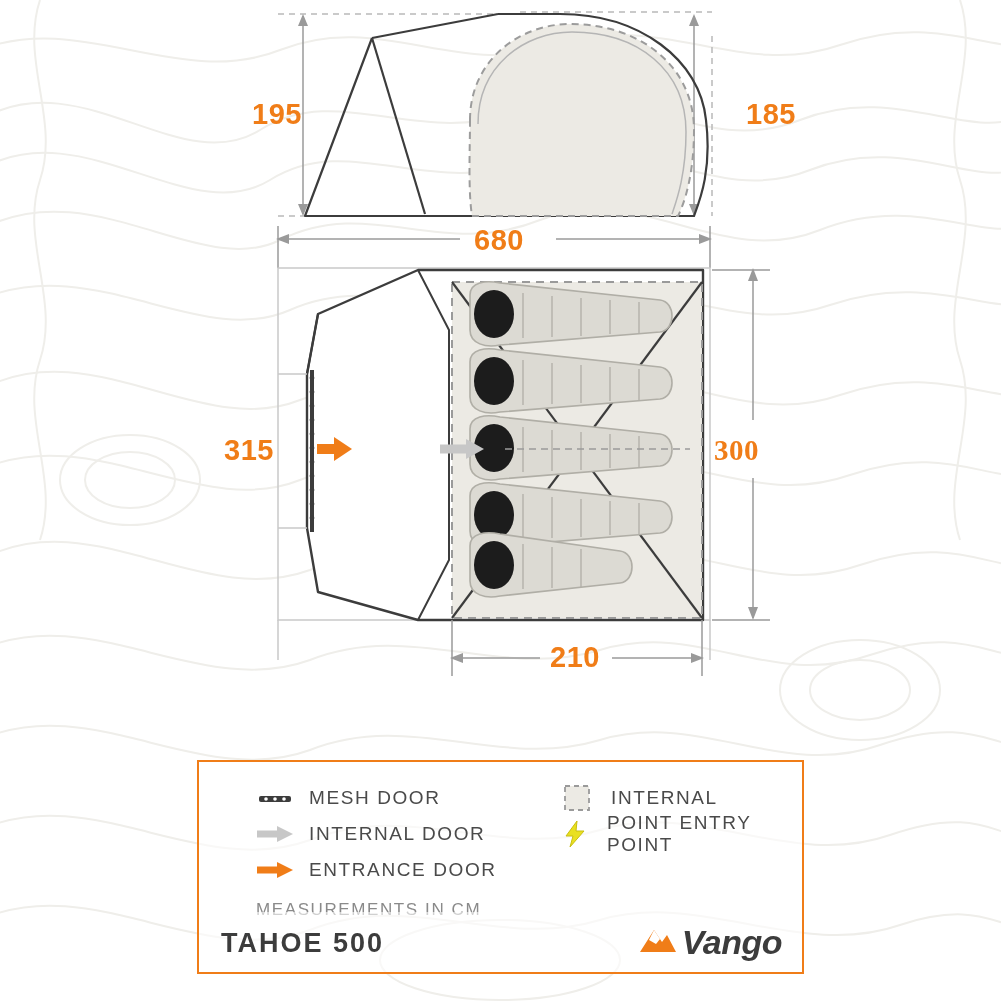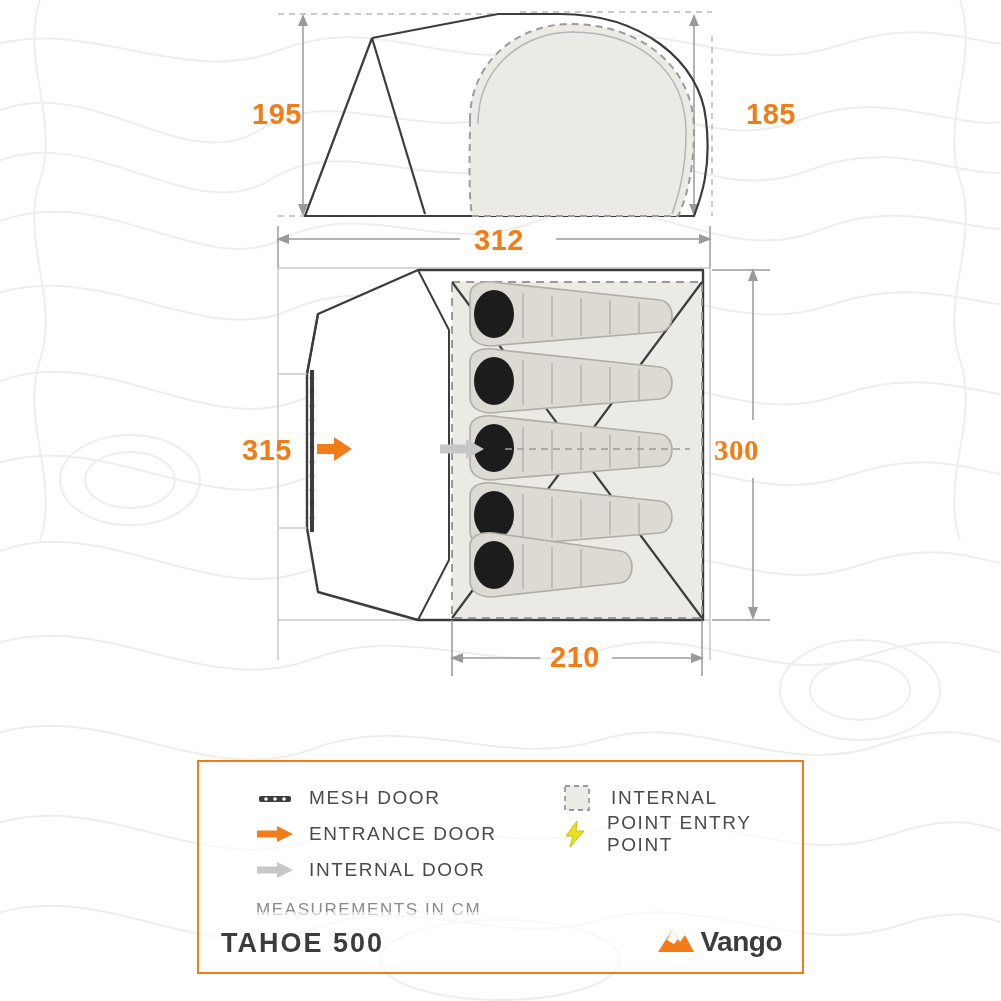--- a/index.html
+++ b/index.html
@@ -105,22 +105,23 @@
   }
   #brand {
     position: absolute;
     right: 20px;
     top: 10px;
     display: flex;
     align-items: center;
   }
   #brand-word {
     color: #3c3c3c;
-    font-size: 28px;
+    font-size: 34px;
     font-weight: bold;
+    font-style: italic;
     letter-spacing: -0.5px;
     margin-left: 2px;
   }
 </style>
 </head>
 <body>
 
 <div id="page">
 
   <svg id="topo" width="1001" height="1001" viewBox="0 0 1001 1001" aria-hidden="true">
@@ -324,22 +325,22 @@
       <line x1="702" y1="620" x2="702" y2="676"></line>
     </g>
     <g fill="#9a9a9a">
       <polygon points="450,658 463,653 463,663"></polygon>
       <polygon points="704,658 691,653 691,663"></polygon>
     </g>
   </svg>
 
   <div class="dim-label" style="left:252px; top:98px;">195</div>
   <div class="dim-label" style="left:714px; top:98px;margin-left:32px;">185</div>
-  <div class="dim-label" style="left:474px; top:224px;">312</div>
-  <div class="dim-label" style="left:224px; top:434px;margin-left:18px;">315</div>
+  <div class="dim-label" style="left:474px; top:224px;">680</div>
+  <div class="dim-label" style="left:224px; top:434px;">315</div>
   <div class="dim-label" style="left:714px; top:434px;font-family:Liberation Serif, serif;">300</div>
   <div class="dim-label" style="left:550px; top:641px;text-align:center;">210</div>
 
   <div id="legend">
     <div class="legend-col left">
 
       <div class="legend-row">
         <span class="legend-icon">
           <svg width="34" height="14" viewBox="0 0 34 14">
             <rect x="1" y="5" width="32" height="6" rx="2" fill="#3c3c3c"></rect>
@@ -347,35 +348,35 @@
             <circle cx="17" cy="8" r="1.8" fill="#ffffff"></circle>
             <circle cx="26" cy="8" r="1.8" fill="#ffffff"></circle>
           </svg>
         </span>
         <span class="legend-text">MESH DOOR</span>
       </div>
 
       <div class="legend-row">
         <span class="legend-icon">
           <svg width="40" height="16" viewBox="0 0 40 16">
+            <line x1="2" y1="8" x2="24" y2="8" stroke="#c7c7c7" stroke-width="7"></line>
+            <polygon points="38,8 22,0 22,16" fill="#c7c7c7"></polygon>
+          </svg>
+        </span>
+        <span class="legend-text">INTERNAL DOOR</span>
+      </div>
+
+      <div class="legend-row">
+        <span class="legend-icon">
+          <svg width="40" height="16" viewBox="0 0 40 16">
             <line x1="2" y1="8" x2="24" y2="8" stroke="#f07d18" stroke-width="7"></line>
             <polygon points="38,8 22,0 22,16" fill="#f07d18"></polygon>
           </svg>
         </span>
         <span class="legend-text">ENTRANCE DOOR</span>
-      </div>
-
-      <div class="legend-row">
-        <span class="legend-icon">
-          <svg width="40" height="16" viewBox="0 0 40 16">
-            <line x1="2" y1="8" x2="24" y2="8" stroke="#c7c7c7" stroke-width="7"></line>
-            <polygon points="38,8 22,0 22,16" fill="#c7c7c7"></polygon>
-          </svg>
-        </span>
-        <span class="legend-text">INTERNAL DOOR</span>
       </div>
 
     </div>
 
     <div class="legend-col right">
 
       <div class="legend-row">
         <span class="legend-icon">
           <svg width="28" height="28" viewBox="0 0 28 28">
             <rect x="2" y="2" width="24" height="24" fill="#eceae4" stroke="#9a9a9a" stroke-width="1.8" stroke-dasharray="5 4"></rect>

